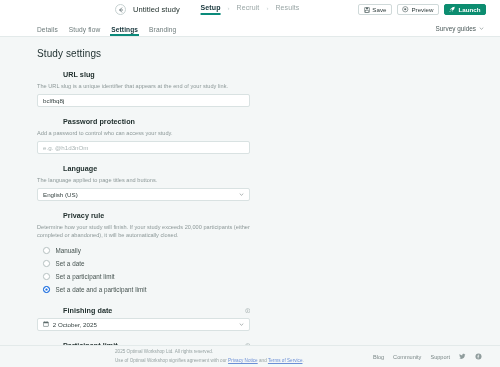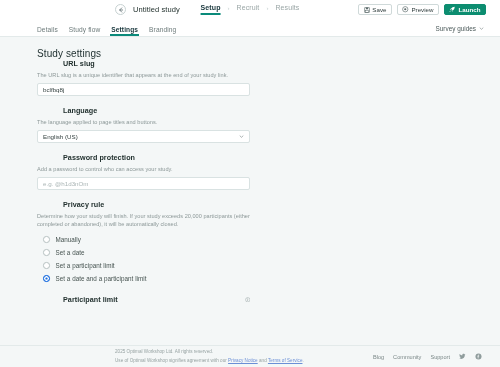--- a/index.html
+++ b/index.html
@@ -84,21 +84,21 @@
     cursor: pointer; padding-right: 6px; white-space: nowrap;
   }
 
   
   .main {
     flex: 1 1 auto; overflow: hidden; padding: 11px 0 0 0;
     background: #f4f7f7;
   }
   .content { width: 213px; margin-left: 37px; }
   .page-title {
-    font-size: 10px; color: #1d2e2e; margin-bottom: 0;
+    font-size: 10px; color: #1d2e2e; margin-bottom: 11px;
     letter-spacing: .1px; font-weight: normal;
   }
   .field { margin-bottom: 10px; }
   .field-label {
     font-size: 7.2px; color: #22312f; font-weight: bold;
     margin-bottom: 2.5px; letter-spacing: .05px; padding-left: 26px;
   }
   .field-label-row {
     display: flex; align-items: center; justify-content: space-between;
     margin-bottom: 2.5px;
@@ -248,34 +248,34 @@
 
       <div class="page-title">Study settings</div>
 
       <div class="field">
         <div class="field-label">URL slug</div>
         <div class="field-help">The URL slug is a unique identifier that appears at the end of your study link.</div>
         <div class="input">bclfbq8j</div>
       </div>
 
       <div class="field">
+        <div class="field-label">Password protection</div>
+        <div class="field-help">Add a password to control who can access your study.</div>
+        <div class="input placeholder">e.g. @h1d3nOm</div>
+      </div>
+
+      <div class="field">
         <div class="field-label">Language</div>
         <div class="field-help">The language applied to page titles and buttons.</div>
         <div class="select">
           <span>English (US)</span>
           <svg class="chev" width="5" height="5" viewBox="0 0 10 10">
             <path d="M2 3.8 L5 6.6 L8 3.8" fill="none" stroke="#6a7878" stroke-width="1.1" stroke-linecap="round" stroke-linejoin="round"></path>
           </svg>
         </div>
-      </div>
-
-      <div class="field">
-        <div class="field-label">Password protection</div>
-        <div class="field-help">Add a password to control who can access your study.</div>
-        <div class="input placeholder">e.g. @h1d3nOm</div>
       </div>
 
       <div class="field">
         <div class="field-label">Privacy rule</div>
         <div class="field-help">Determine how your study will finish. If your study exceeds 20,000 participants (either completed or abandoned), it will be automatically closed.</div>
         <div class="radio-list">
           <div class="radio-row">
             <span class="radio"></span>
             <span class="radio-label">Manually</span>
           </div>
@@ -287,20 +287,42 @@
             <span class="radio"></span>
             <span class="radio-label">Set a participant limit</span>
           </div>
           <div class="radio-row">
             <span class="radio checked"></span>
             <span class="radio-label">Set a date and a participant limit</span>
           </div>
         </div>
       </div>
 
+      <div class="field">
+        <div class="field-label-row">
+          <div class="field-label">Finishing date</div>
+          <svg class="info-ico" width="5.5" height="5.5" viewBox="0 0 10 10">
+            <circle cx="5" cy="5" r="4" fill="none" stroke="#97a3a3" stroke-width="0.9"></circle>
+            <circle cx="5" cy="2.9" r="0.55" fill="#97a3a3"></circle>
+            <rect x="4.5" y="4.1" width="1" height="3.1" rx="0.4" fill="#97a3a3"></rect>
+          </svg>
+        </div>
+        <div class="select">
+          <svg class="cal-ico" width="5.8" height="5.8" viewBox="0 0 10 10">
+            <rect x="0.7" y="1.6" width="8.6" height="7.7" rx="0.8" fill="none" stroke="#5b6a6a" stroke-width="1"></rect>
+            <rect x="0.7" y="1.6" width="8.6" height="2.4" rx="0.8" fill="#5b6a6a"></rect>
+            <rect x="2.6" y="0.5" width="0.9" height="2" rx="0.4" fill="#5b6a6a"></rect>
+            <rect x="6.5" y="0.5" width="0.9" height="2" rx="0.4" fill="#5b6a6a"></rect>
+          </svg>
+          <span>2 October, 2025</span>
+          <svg class="chev" width="5" height="5" viewBox="0 0 10 10">
+            <path d="M2 3.8 L5 6.6 L8 3.8" fill="none" stroke="#6a7878" stroke-width="1.1" stroke-linecap="round" stroke-linejoin="round"></path>
+          </svg>
+        </div>
+      </div>
 
       <div class="field">
         <div class="field-label-row">
           <div class="field-label">Participant limit</div>
           <svg class="info-ico" width="5.5" height="5.5" viewBox="0 0 10 10">
             <circle cx="5" cy="5" r="4" fill="none" stroke="#97a3a3" stroke-width="0.9"></circle>
             <circle cx="5" cy="2.9" r="0.55" fill="#97a3a3"></circle>
             <rect x="4.5" y="4.1" width="1" height="3.1" rx="0.4" fill="#97a3a3"></rect>
           </svg>
         </div>

